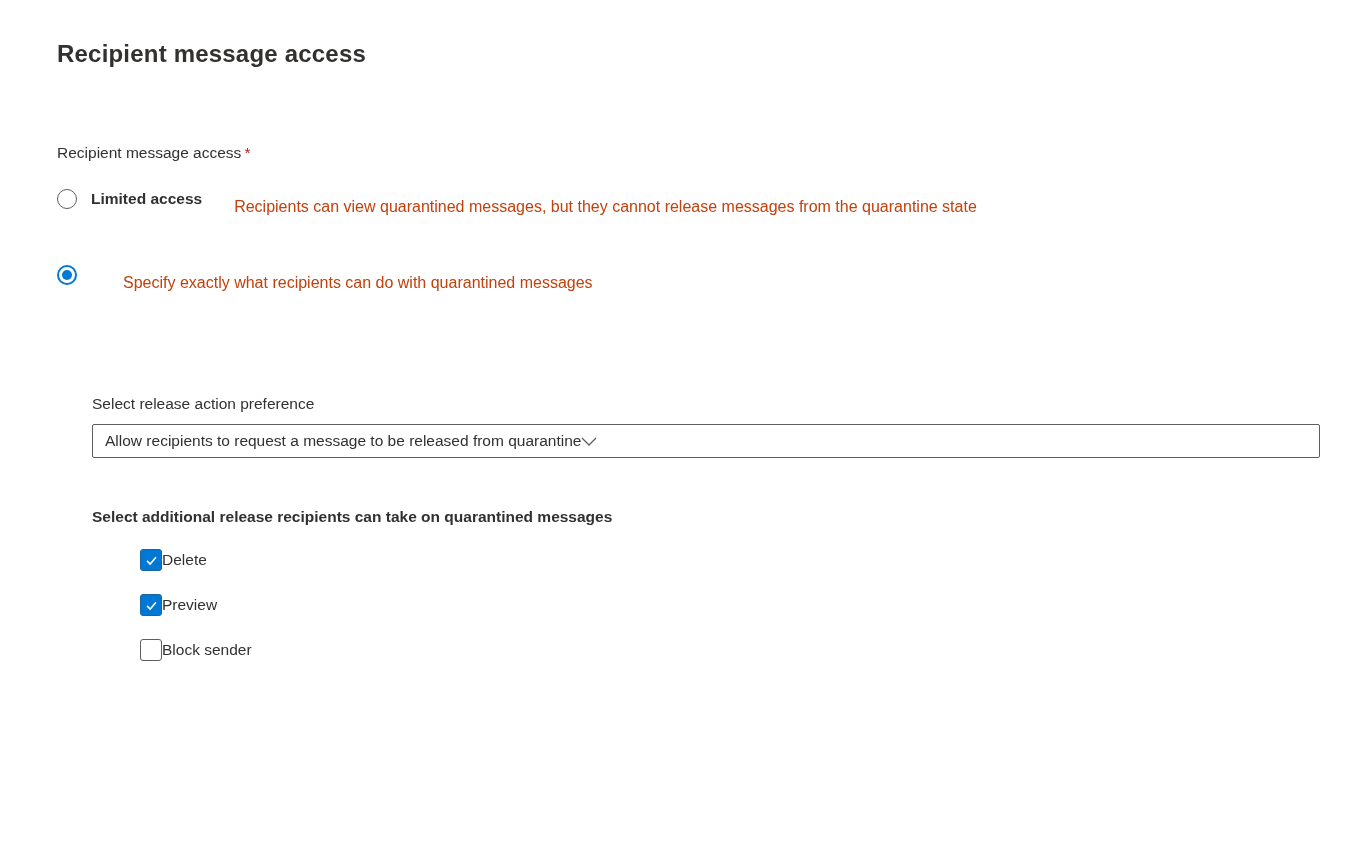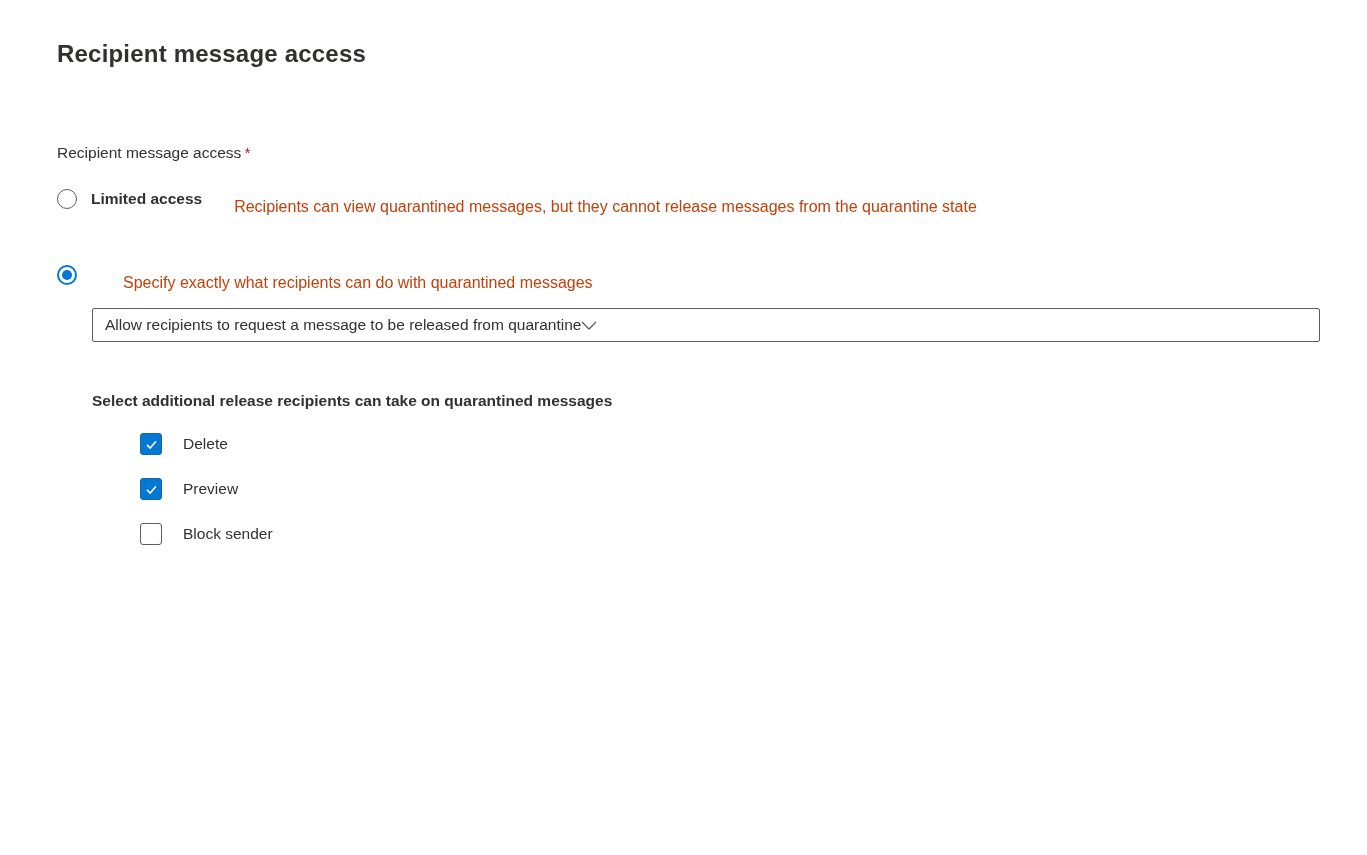--- a/index.html
+++ b/index.html
@@ -116,21 +116,20 @@
 
   .checkbox-group-label {
     margin-top: 50px;
     font-size: 15.5px;
     font-weight: 700;
     color: #323130;
   }
   .checkbox-row {
     display: flex;
     align-items: center;
-    gap: 21px;
     margin-top: 23px;
     cursor: pointer;
     height: 22px;
     padding-left: 48px;
   }
   .checkbox-box {
     flex: 0 0 auto;
     width: 22px;
     height: 22px;
     border: 1.5px solid #605e5c;
@@ -171,20 +170,21 @@
 
   <div class="radio-option second">
     <div class="radio-circle on"></div>
     <div class="radio-texts">
       <div class="radio-desc">Specify exactly what recipients can do with quarantined messages</div>
     </div>
   </div>
 
   <div class="advanced-section">
 
+    <div class="dropdown-label">Select release action preference</div>
 
     <div class="dropdown">
       <span class="dropdown-value">Allow recipients to request a message to be released from quarantine</span>
       <span>
         <svg class="chevron-svg" width="16" height="9" viewBox="0 0 16 9">
           <polyline points="1,1 8,8 15,1" fill="none" stroke="#605e5c" stroke-width="1.3"></polyline>
         </svg>
       </span>
     </div>
 

